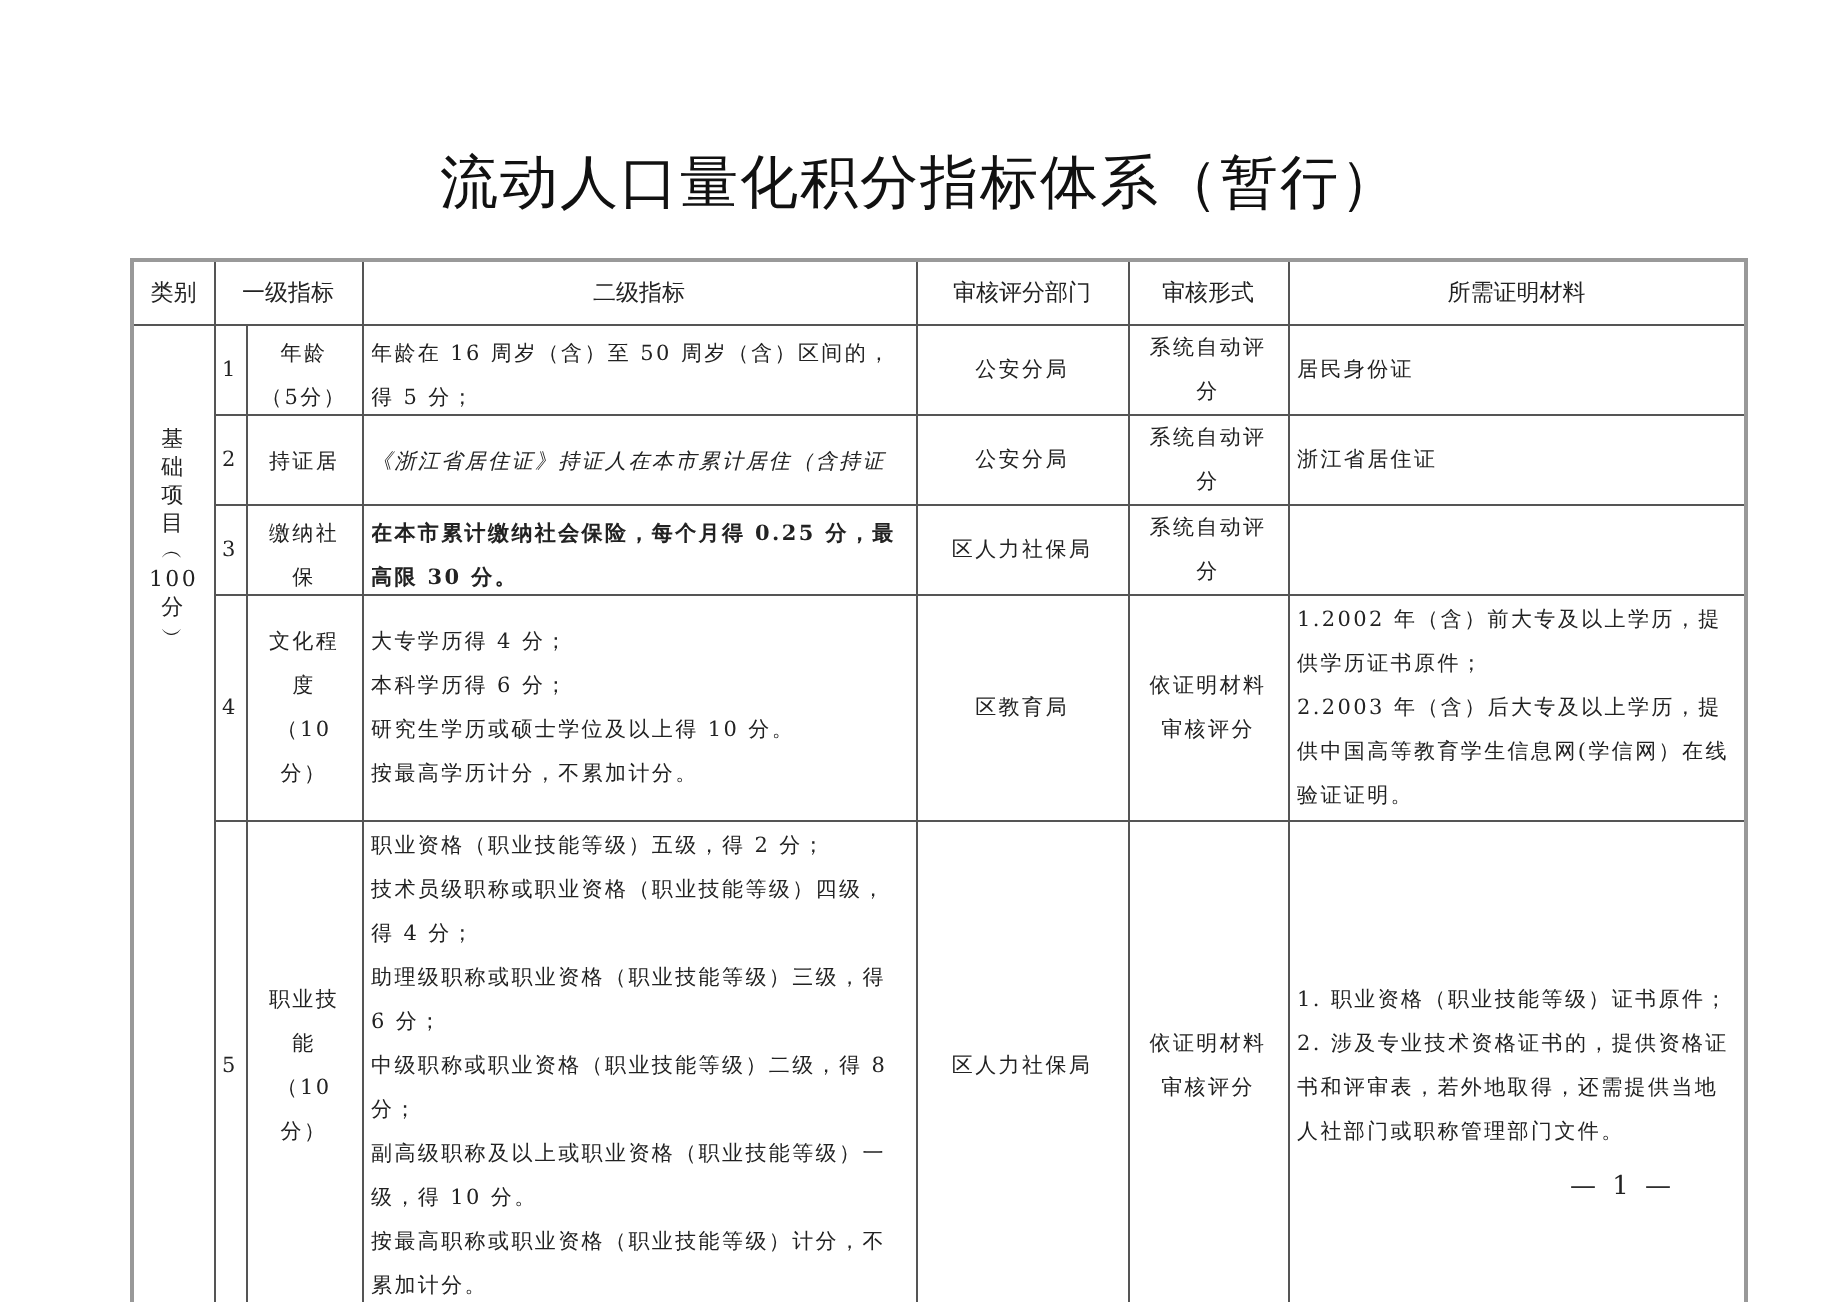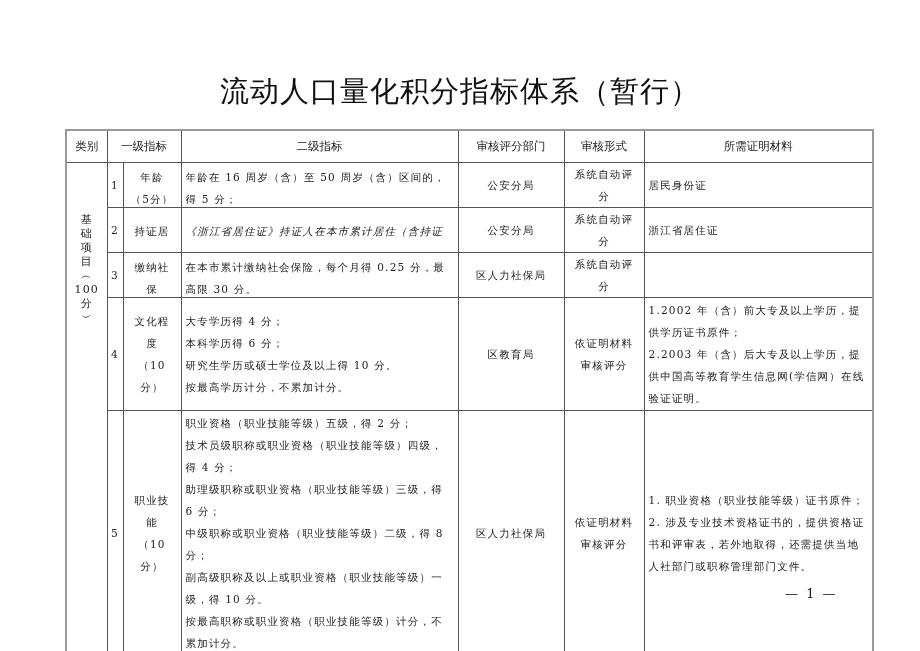--- a/index.html
+++ b/index.html
@@ -84,21 +84,21 @@
     <td class="l">浙江省居住证</td>
   </tr>
 
   <tr style="height:40px">
     <td class="c">3</td>
     <td class="c" style="padding:0 6px">
           <div class="clip" style="height:38px;white-space:pre-line;">缴纳社保
 （30分）</div>
         </td>
     <td class="l">
-          <div class="clip" style="height:38px;white-space:pre-line;">在本市累计缴纳社会保险，每个月得 0.25 分，最高限 30 分。</div>
+          <div class="clip" style="height:38px;white-space:pre-line;font-weight:bold;">在本市累计缴纳社会保险，每个月得 0.25 分，最高限 30 分。</div>
         </td>
     <td class="c">区人力社保局</td>
     <td class="c" style="padding:0 8px">系统自动评分</td>
     <td class="l"></td>
   </tr>
 
   <tr style="height:79px">
     <td class="c">4</td>
     <td class="c" style="padding:0 6px;white-space:pre-line;">文化程度
 （10分）</td>

